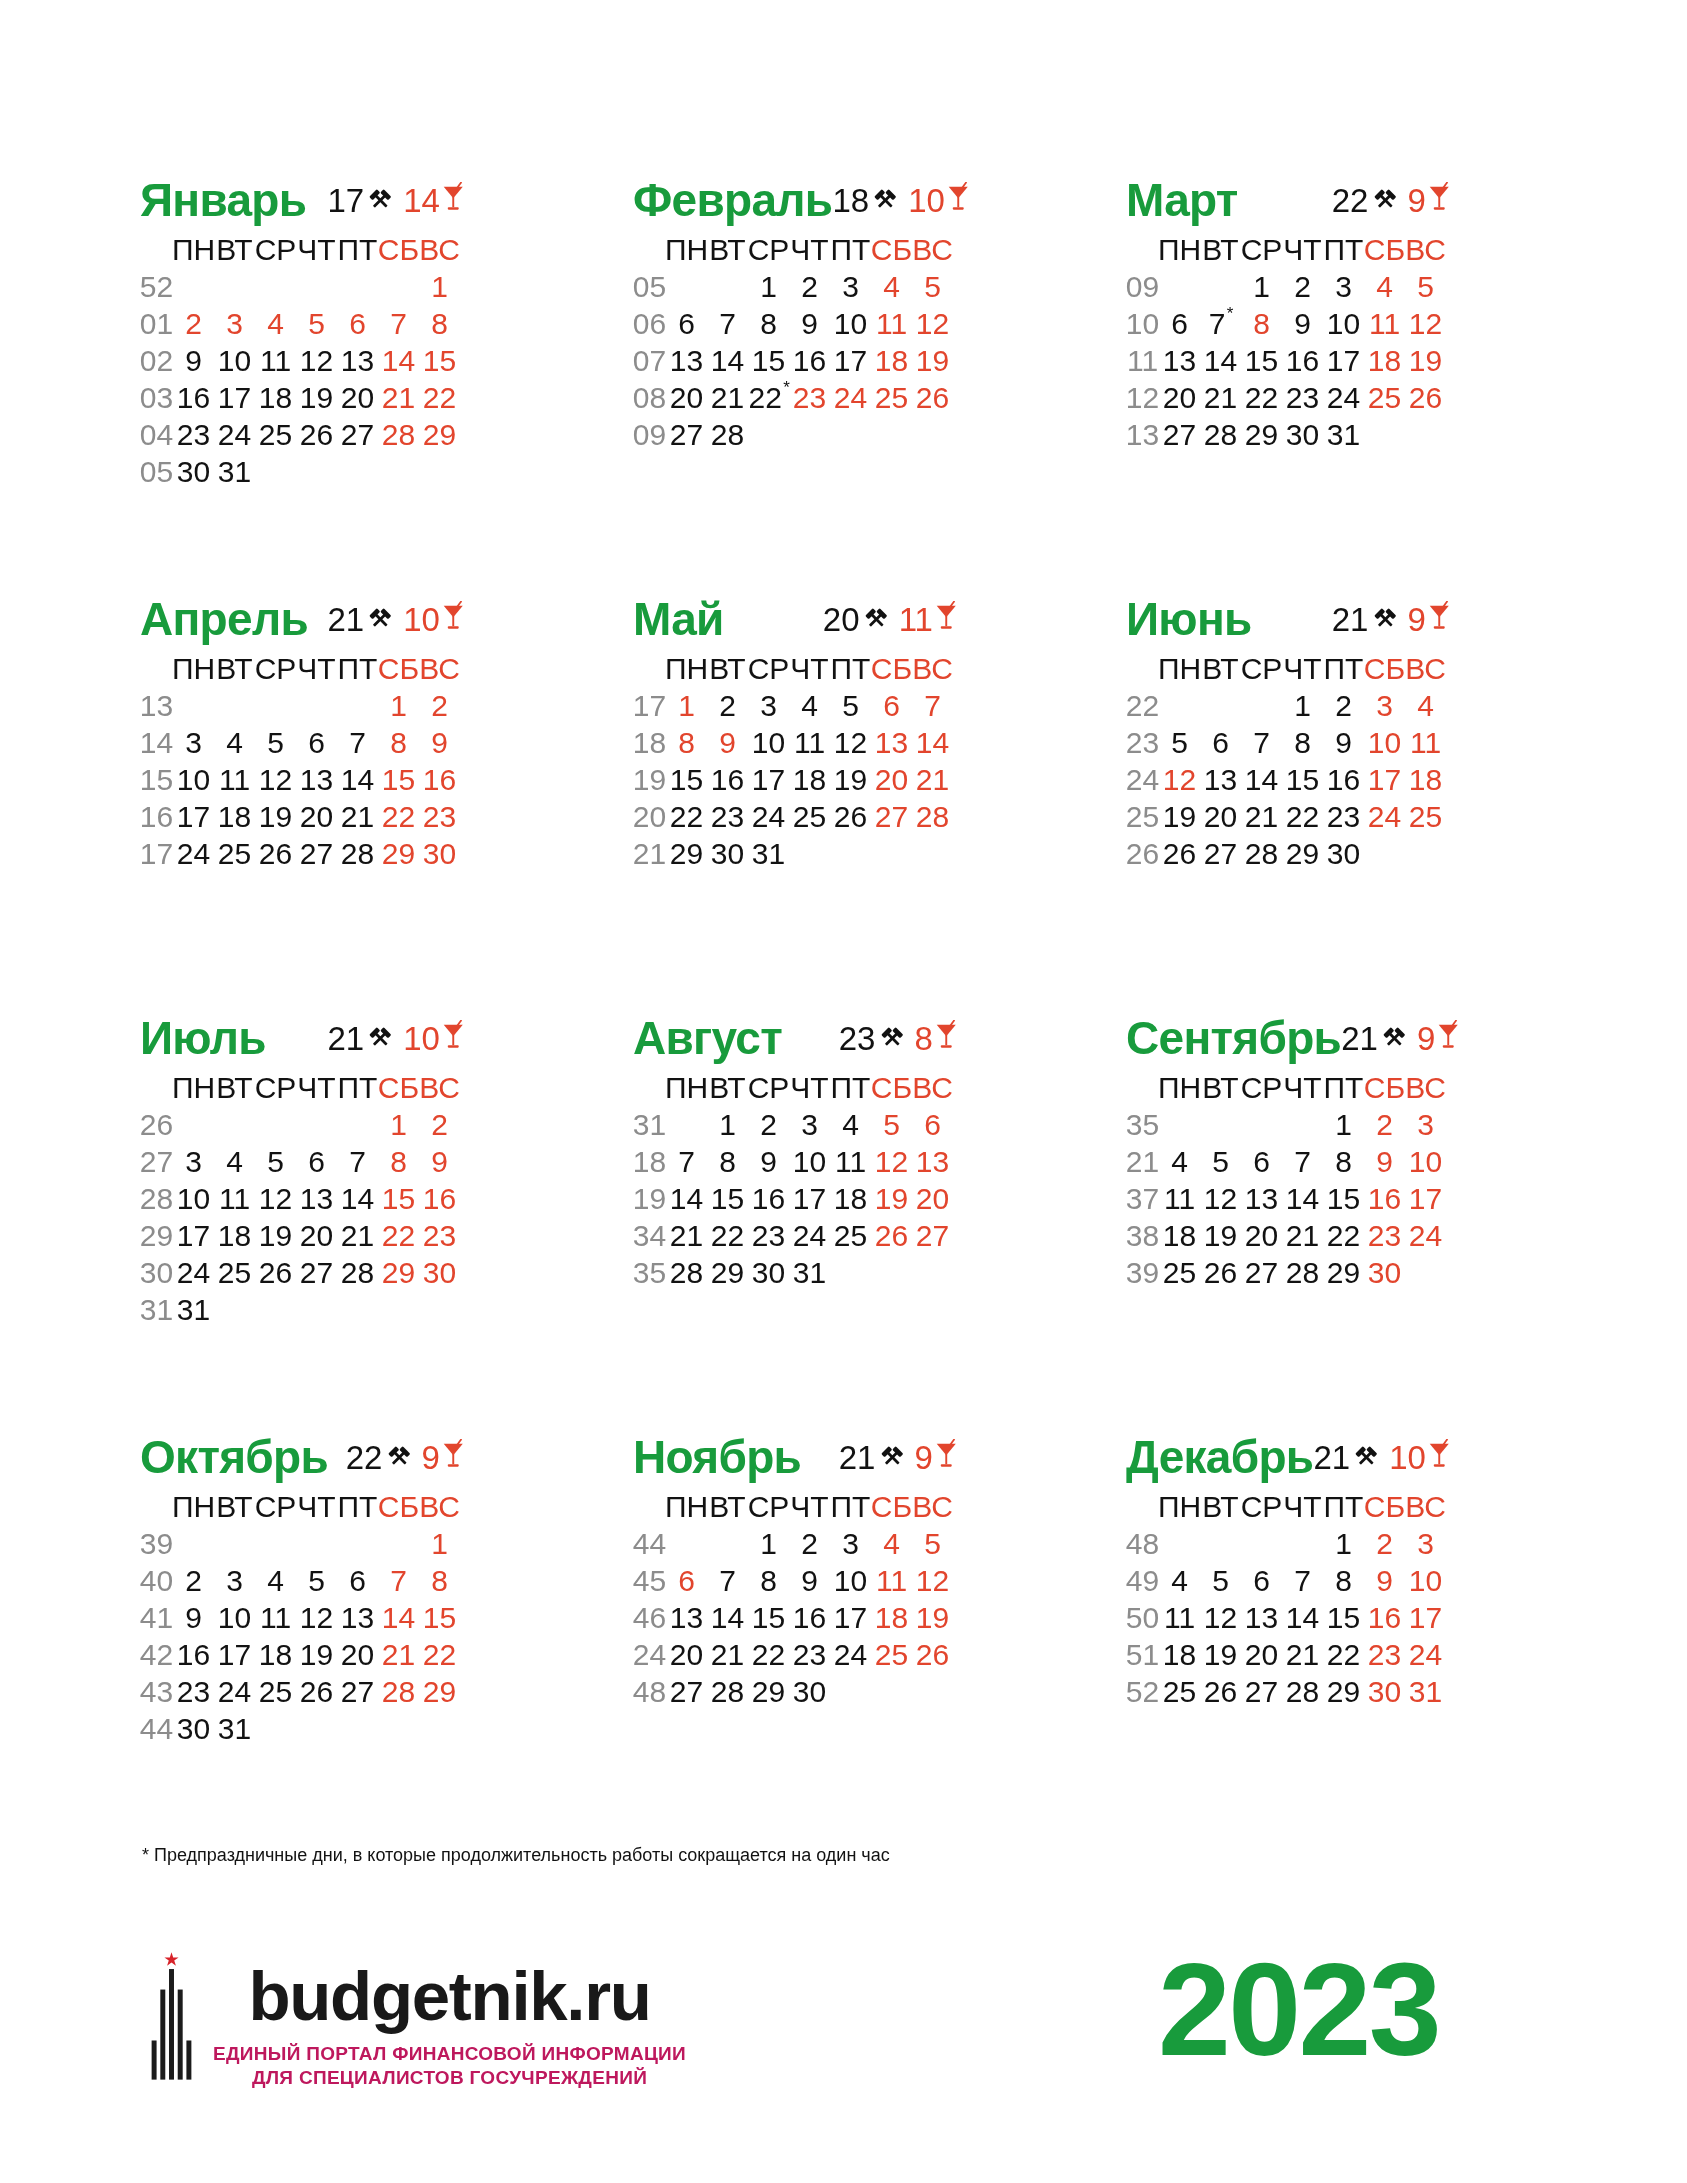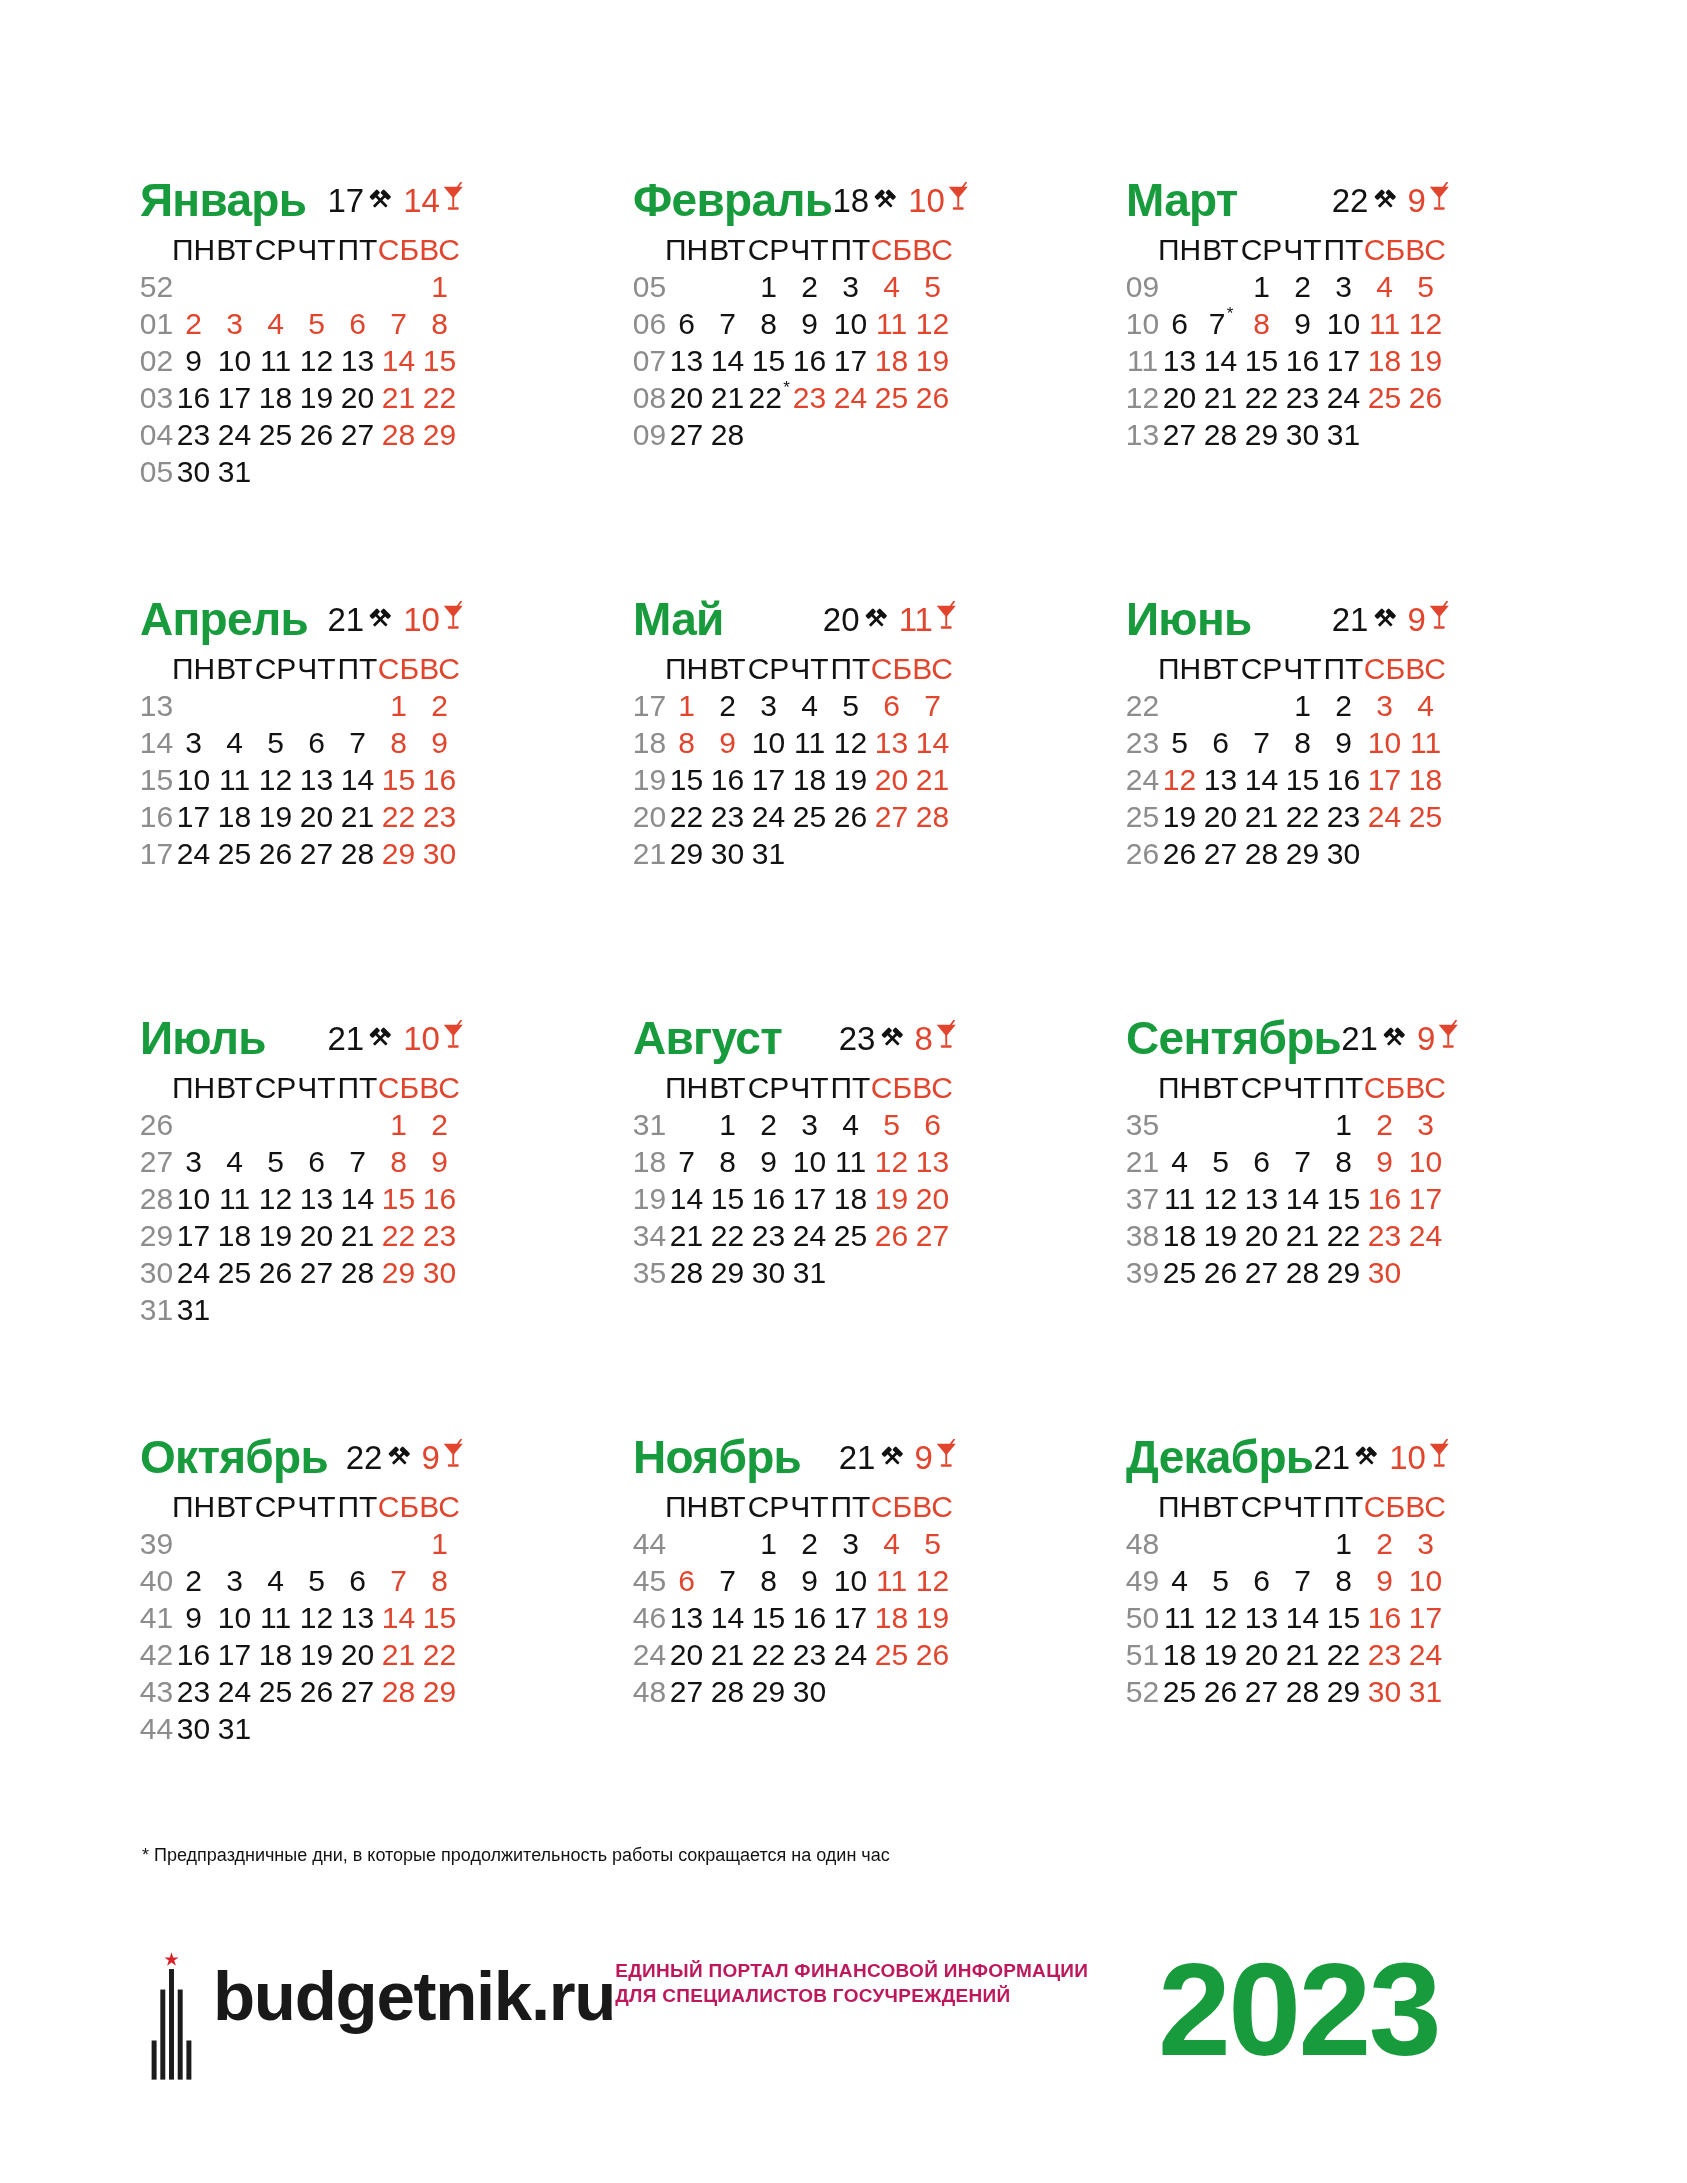--- a/index.html
+++ b/index.html
@@ -58,21 +58,21 @@
   .day sup{font-size:17px;line-height:0;position:relative;top:-9.3px;left:1.3px;}
   .footnote{
     position:absolute;left:142px;top:1827px;
     font-size:18px;color:var(--ink);
   }
   .footer{
     position:absolute;left:151px;top:1950px;
     display:flex;align-items:flex-start;gap:21px;
   }
   .tower{flex:0 0 auto;}
-  .brand-col{display:flex;flex-direction:row;}
+  .brand-col{display:flex;flex-direction:column;text-align:center;}
   .brand{
     font-size:69px;font-weight:700;color:#191919;
     line-height:1.02;letter-spacing:-1.3px;margin-top:12px;
   }
   .tagline{
     margin-top:9.3px;
     font-size:19px;font-weight:700;color:#be185d;
     letter-spacing:0.3px;line-height:1.28;
   }
   .year{

